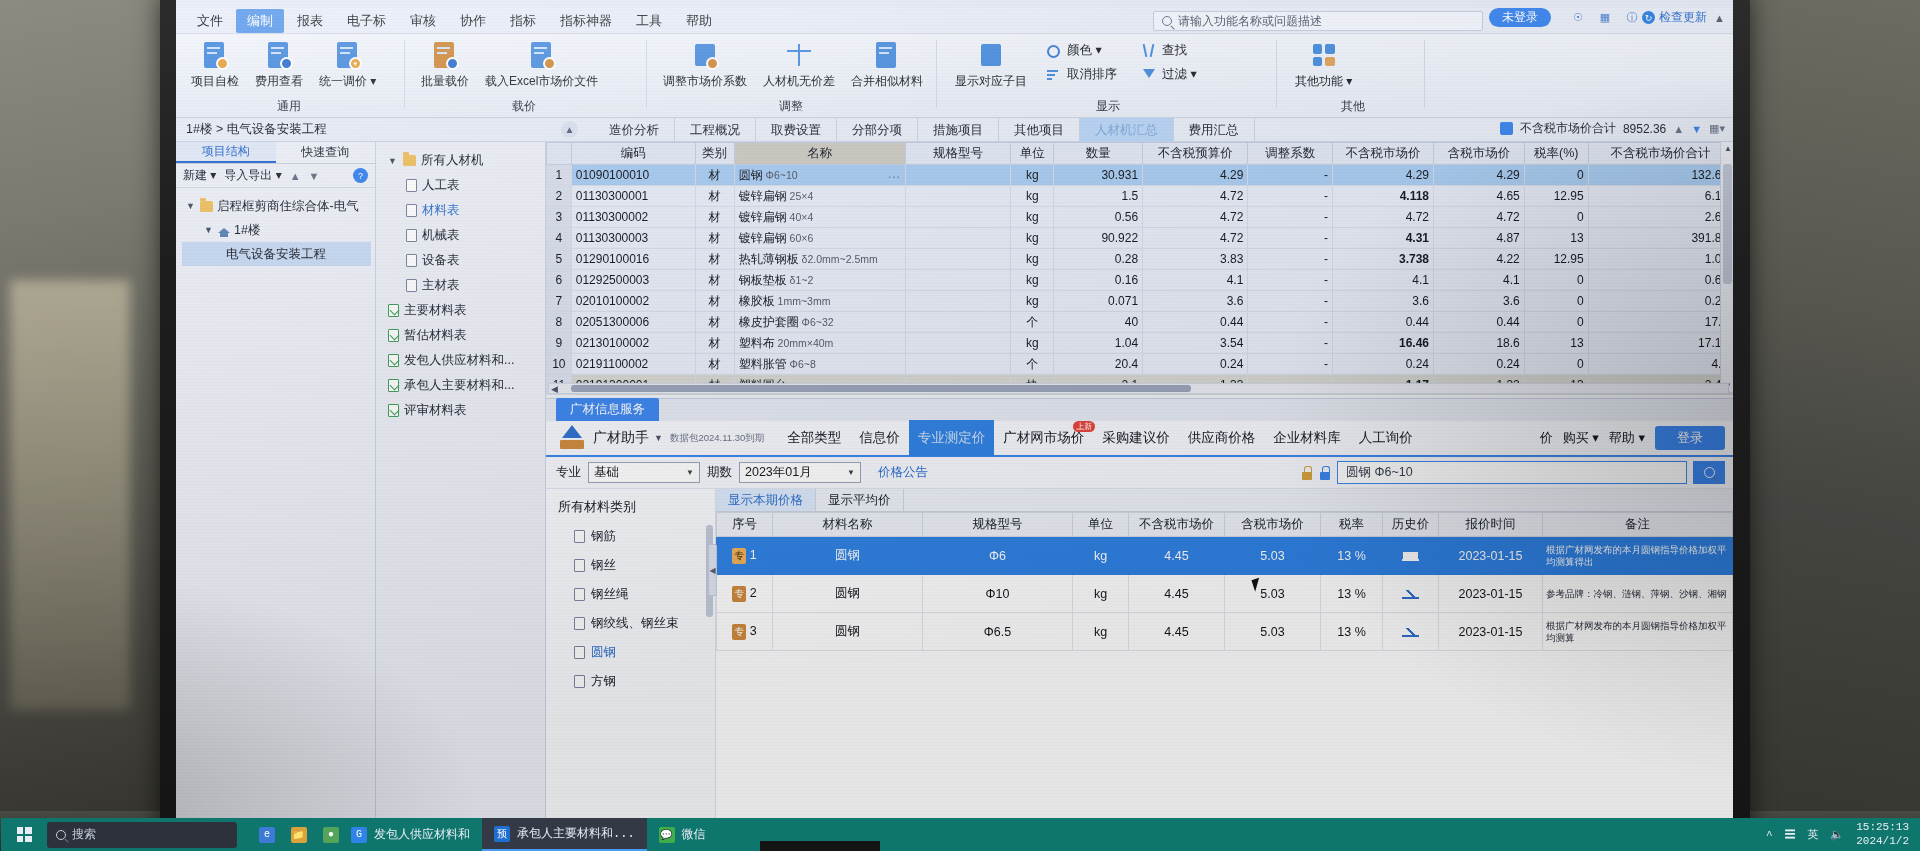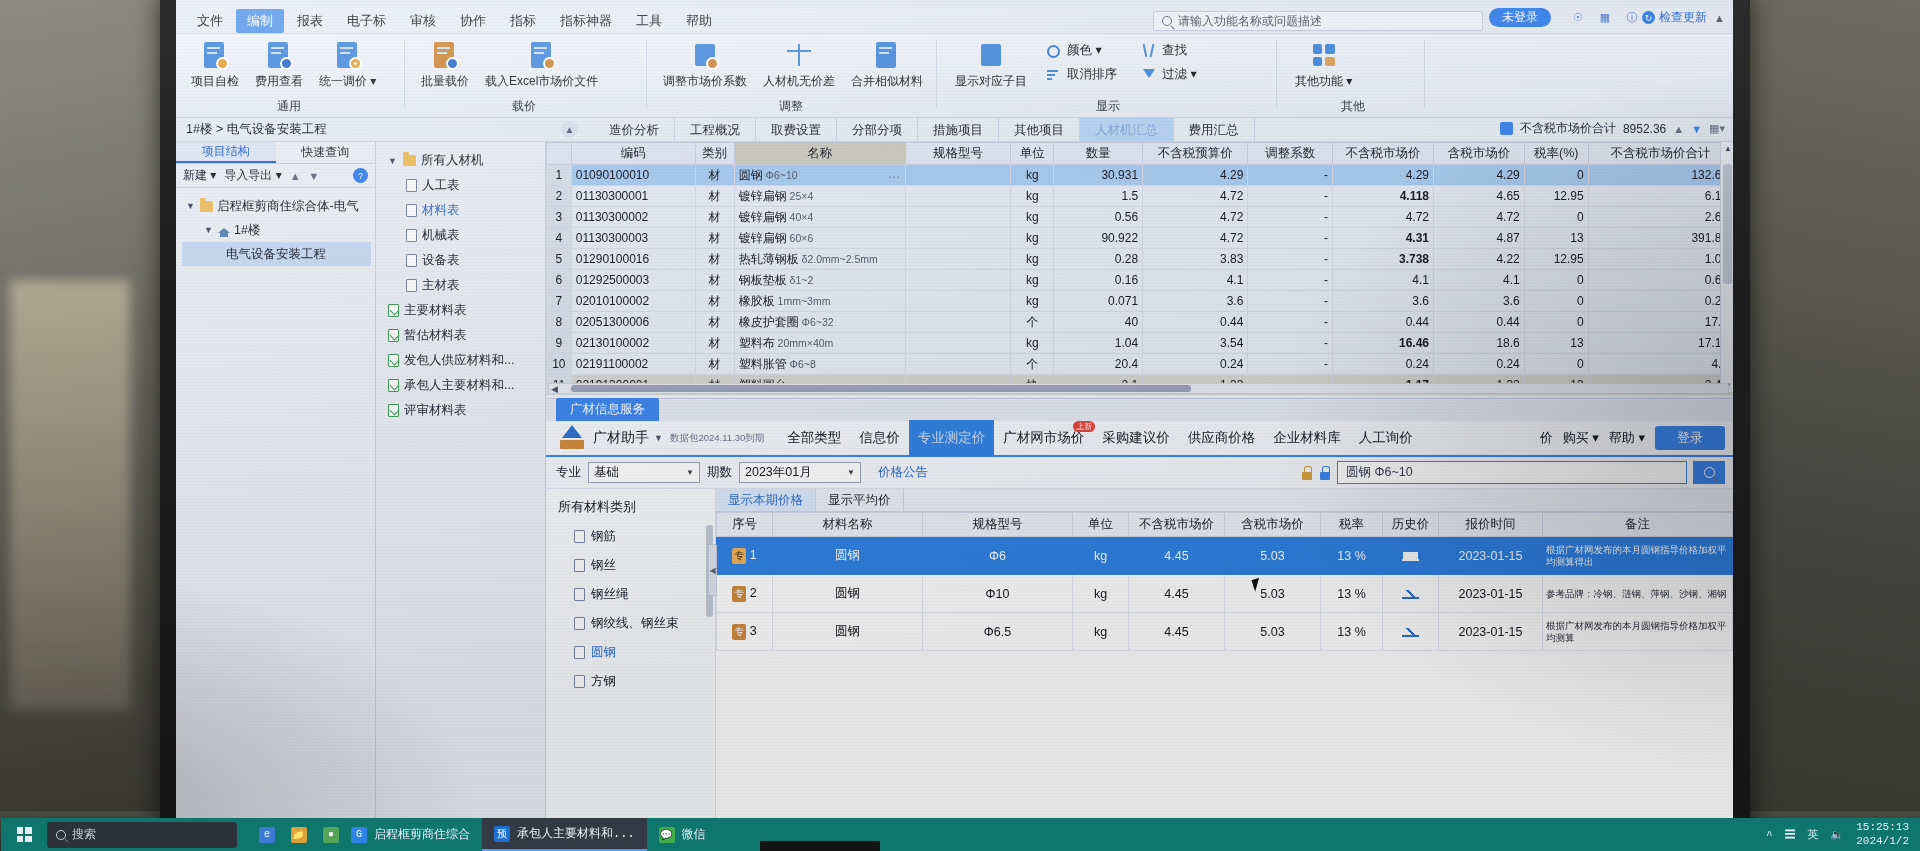--- a/index.html
+++ b/index.html
@@ -1090,21 +1090,21 @@
       <span class="mag" style="border-color:#c6cdd9"></span>
       <span style="color:#c6cdd9">搜索</span>
     </div>
     <div style="display:flex;align-items:center;margin-left:22px;gap:16px;">
       <span class="tb-appic" style="background:#3c7ad6">e</span>
       <span class="tb-appic" style="background:#d9a23b">📁</span>
       <span class="tb-appic" style="background:#56a35a">●</span>
     </div>
     <div class="tb-app">
       <span class="tb-appic" style="background:#2f82e6">G</span>
-      <span>启程框剪商住综合</span>
+      <span>发包人供应材料和</span>
     </div>
     <div class="tb-app active">
       <span class="tb-appic" style="background:#1f6fd0">预</span>
       <span>承包人主要材料和...</span>
     </div>
     <div class="tb-app">
       <span class="tb-appic" style="background:#3fae4a">💬</span>
       <span>微信</span>
     </div>
     <div class="tb-right">

